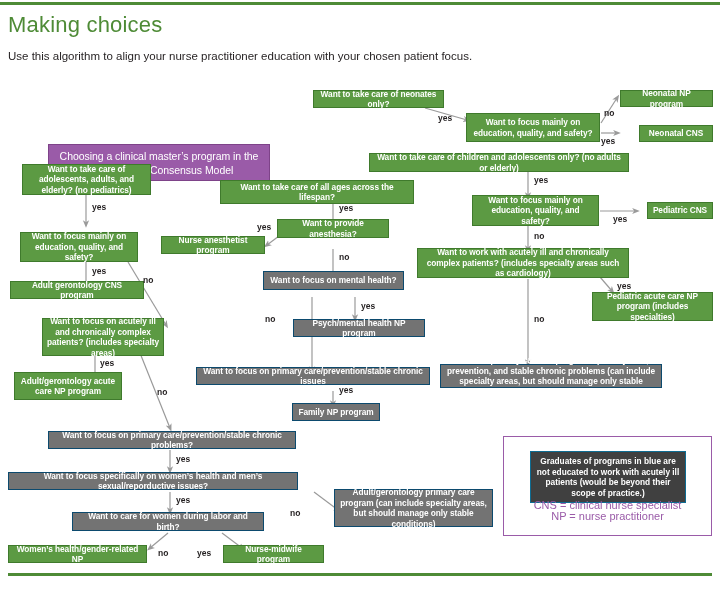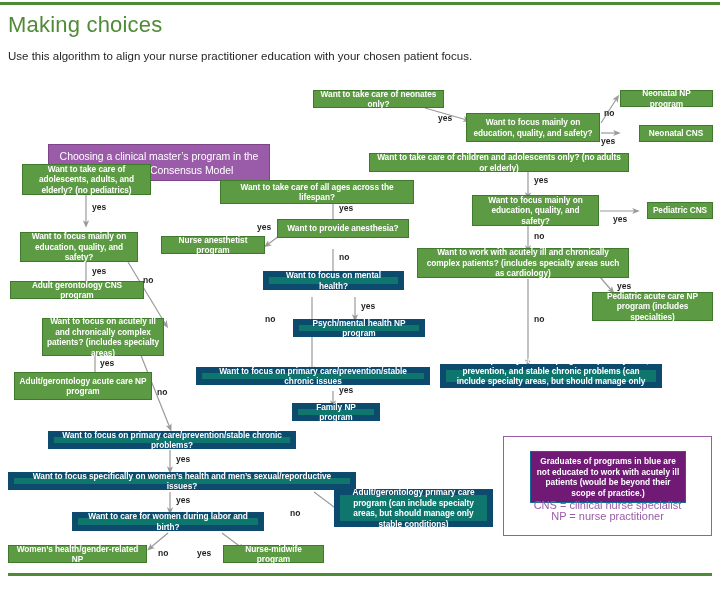--- a/index.html
+++ b/index.html
@@ -65,22 +65,22 @@
     font-weight: bold;
     padding: 2px 4px;
     letter-spacing: -0.05px;
   }
   .node.green {
     background: #5C9A43;
     border: 1px solid #3F7A2C;
     justify-content: flex-end;
   }
   .node.blue {
-    background: #0f766e;
-    border: 6px solid #0c4a6e;
+    background: #737373;
+    border: 1px solid #0c4a6e;
   }
   .node.purple {
     background: #9A5BA8;
     border: 1px solid #7E4389;
     font-size: 10.5px;
     line-height: 14px;
     font-weight: normal;
   }
   .node .inner { width: 100%; }
   
@@ -110,21 +110,21 @@
     box-sizing: border-box;
     border: 1px solid #9A5BA8;
     background: #ffffff;
   }
   .legend-blue {
     position: absolute;
     left: 530px;
     top: 451px;
     width: 156px;
     box-sizing: border-box;
-    background: #701a75;
+    background: #404040;
     border: 1px solid #0E6C92;
     color: #fff;
     font-size: 8.3px;
     line-height: 10.5px;
     font-weight: bold;
     text-align: center;
     padding: 4px 3px;
   }
   .legend-defs {
     position: absolute;
@@ -200,29 +200,29 @@
   </div>
 
   <div class="node green" style="left:10px; top:281px; width:134px; height:18px;">
     <span class="inner">Adult gerontology CNS program</span>
   </div>
 
   <div class="node green" style="left:42px; top:318px; width:122px; height:38px;">
     <span class="inner">Want to focus on acutely ill and chronically complex patients? (includes specialty areas)</span>
   </div>
 
-  <div class="node green" style="left:14px; top:372px; width:138px; height:28px;">
+  <div class="node green" style="left:14px; top:372px; width:108px; height:28px;">
     <span class="inner">Adult/gerontology acute care NP program</span>
   </div>
 
   <div class="node blue" style="left:48px; top:431px; width:248px; height:18px;">
     <span class="inner">Want to focus on primary care/prevention/stable chronic problems?</span>
   </div>
 
-  <div class="node blue" style="left:8px; top:472px; width:348px; height:18px;align-items:center;">
+  <div class="node blue" style="left:8px; top:472px; width:290px; height:18px;align-items:center;">
     <span class="inner">Want to focus specifically on women’s health and men’s sexual/reporductive issues?</span>
   </div>
 
   <div class="node blue" style="left:72px; top:512px; width:192px; height:19px;">
     <span class="inner">Want to care for women during labor and birth?</span>
   </div>
 
   <div class="node green" style="left:8px; top:545px; width:139px; height:18px;">
     <span class="inner">Women’s health/gender-related NP</span>
   </div>
@@ -232,21 +232,21 @@
   </div>
 
   <div class="node blue" style="left:334px; top:489px; width:159px; height:38px;">
     <span class="inner">Adult/gerontology primary care program (can include specialty areas, but should manage only stable conditions)</span>
   </div>
 
   <div class="node green" style="left:220px; top:180px; width:194px; height:24px;">
     <span class="inner">Want to take care of all ages across the lifespan?</span>
   </div>
 
-  <div class="node green" style="left:277px; top:219px; width:132px; height:19px;">
+  <div class="node green" style="left:277px; top:219px; width:112px; height:19px;">
     <span class="inner">Want to provide anesthesia?</span>
   </div>
 
   <div class="node green" style="left:161px; top:236px; width:104px; height:18px;">
     <span class="inner">Nurse anesthetist program</span>
   </div>
 
   <div class="node blue" style="left:263px; top:271px; width:141px; height:19px;">
     <span class="inner">Want to focus on mental health?</span>
   </div>

